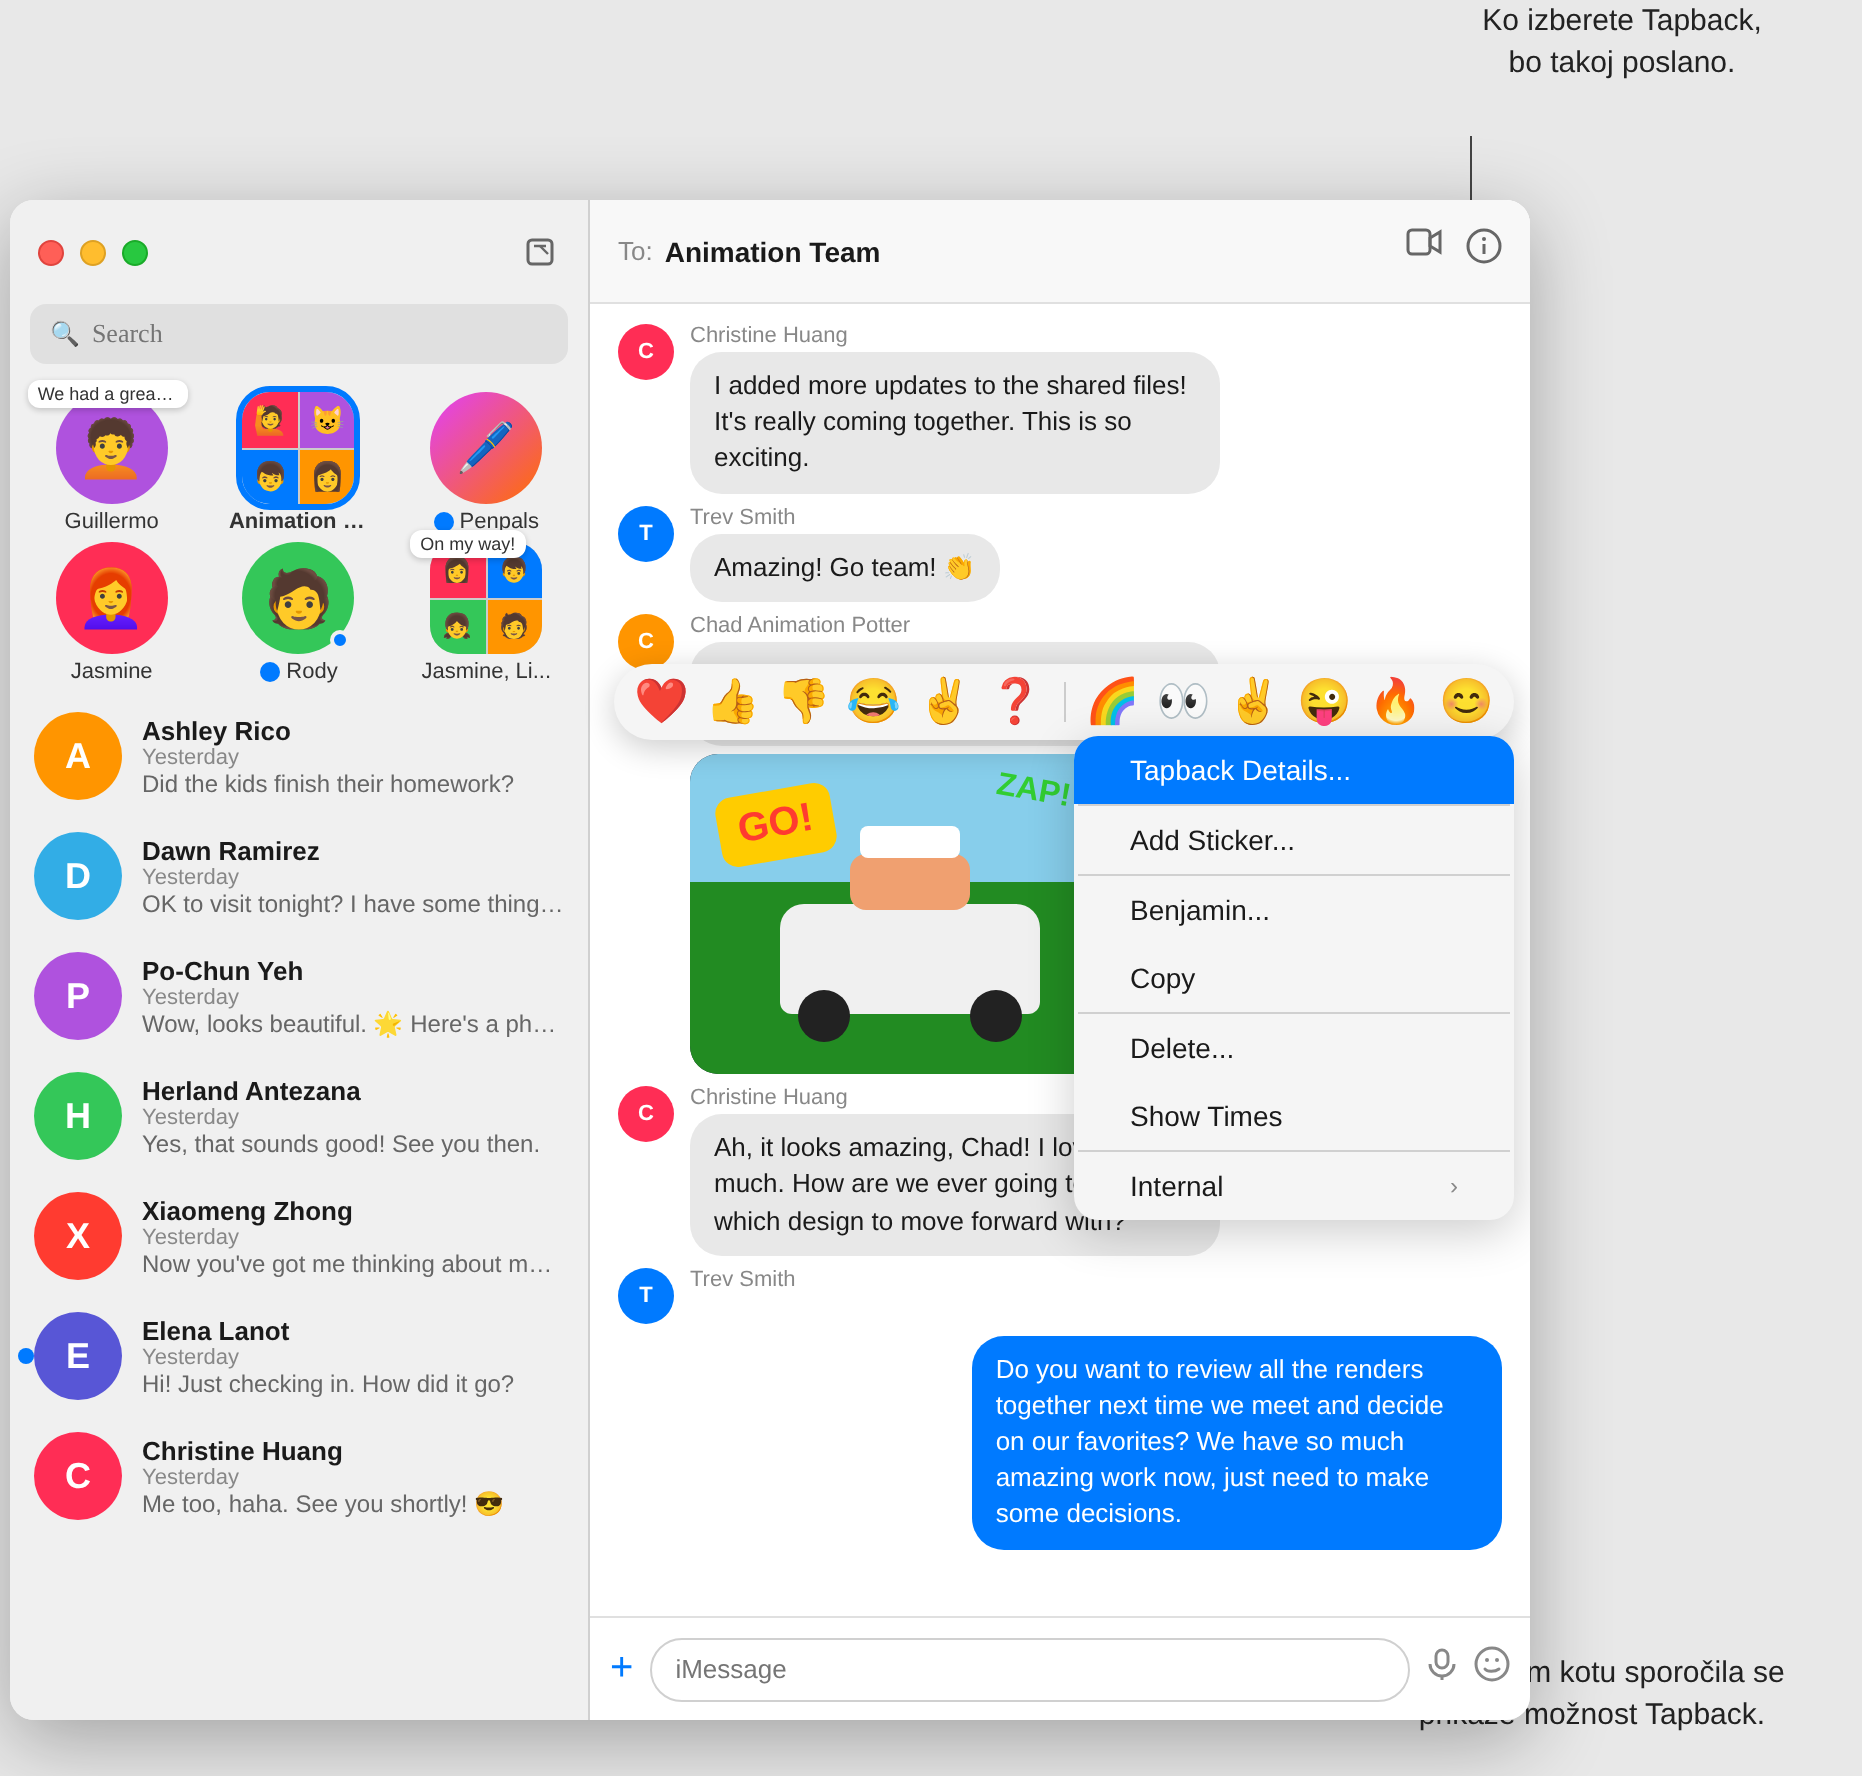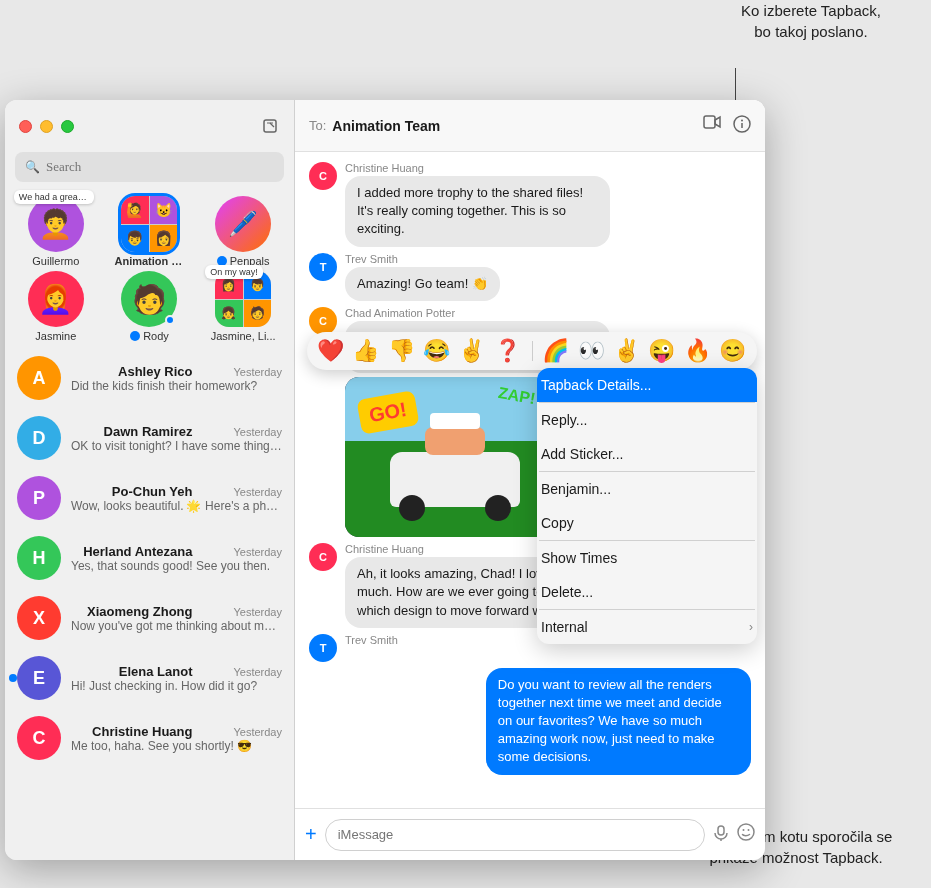--- a/index.html
+++ b/index.html
@@ -268,23 +268,23 @@
       flex-shrink: 0;
       display: flex;
       align-items: center;
       justify-content: center;
       font-size: 18px;
       color: white;
       font-weight: 600;
       overflow: hidden;
     }
     .conv-info { flex: 1; min-width: 0; }
-    .conv-top { display: flex; justify-content: flex-end; align-items: baseline; }
+    .conv-top { display: flex; justify-content: flex-end; align-items: baseline; flex-direction: column; }
     .conv-name { font-size: 13px; font-weight: 600; color: #1a1a1a; }
-    .conv-time { font-size: 11px; color: #888; flex-shrink: 0; margin-left: 41px; }
+    .conv-time { font-size: 11px; color: #888; flex-shrink: 0; }
     .conv-preview { font-size: 12px; color: #666; white-space: nowrap; overflow: hidden; text-overflow: ellipsis; }
     .unread-indicator {
       position: absolute;
       left: 4px;
       top: 50%;
       transform: translateY(-50%);
       width: 8px;
       height: 8px;
       background: #007aff;
       border-radius: 50%;
@@ -418,21 +418,21 @@
       top: 268px;
       right: 8px;
       background: #f5f5f5;
       border-radius: 12px;
       width: 220px;
       box-shadow: 0 6px 24px rgba(0,0,0,0.2);
       z-index: 101;
       overflow: hidden;
     }
     .ctx-item {
-      padding: 9px 4px;
+      padding: 9px 28px;
       font-size: 14px;
       cursor: pointer;
       display: flex;
       align-items: center;
       justify-content: space-between;
       color: #1a1a1a;
     }
     .ctx-item.selected { background: #007aff; color: white; }
     .ctx-divider { height: 1px; background: #d0d0d0; margin: 0 2px; }
     .ctx-chevron { color: #888; font-size: 12px; }
@@ -681,21 +681,21 @@
         </span>
       </div>
     </div>
 
     <div class="chat-messages">
 
       <div class="msg-row">
         <div class="msg-avatar" style="background:#ff2d55;">C</div>
         <div class="msg-content">
           <div class="msg-sender">Christine Huang</div>
-          <div class="msg-bubble bubble-incoming">I added more trophy to the shared files! It's really coming together. This is so exciting.</div>
+          <div class="msg-bubble bubble-incoming">I added more updates to the shared files! It's really coming together. This is so exciting.</div>
         </div>
       </div>
 
       <div class="msg-row">
         <div class="msg-avatar" style="background:#007aff;">T</div>
         <div class="msg-content">
           <div class="msg-sender">Trev Smith</div>
           <div class="msg-bubble bubble-incoming">Amazing! Go team! 👏</div>
         </div>
       </div>
@@ -775,38 +775,35 @@
       <span class="tapback-emoji">🔥</span>
       <span class="tapback-emoji">😊</span>
     </div>
 
     <div class="context-menu">
       <div class="ctx-item selected">
         <span>Tapback Details...</span>
       </div>
       <div class="ctx-divider"></div>
       <div class="ctx-item">
-        <span>Reply...</span>
-      </div>
-      <div class="ctx-item">
         <span>Add Sticker...</span>
       </div>
       <div class="ctx-divider"></div>
       <div class="ctx-item">
         <span>Benjamin...</span>
       </div>
       <div class="ctx-item">
         <span>Copy</span>
       </div>
       <div class="ctx-divider"></div>
       <div class="ctx-item">
+        <span>Delete...</span>
+      </div>
+      <div class="ctx-item">
         <span>Show Times</span>
-      </div>
-      <div class="ctx-item">
-        <span>Delete...</span>
       </div>
       <div class="ctx-divider"></div>
       <div class="ctx-item">
         <span>Internal</span>
         <span class="ctx-chevron">›</span>
       </div>
     </div>
 
     <div class="chat-input-area">
       <span class="add-btn">+</span>

